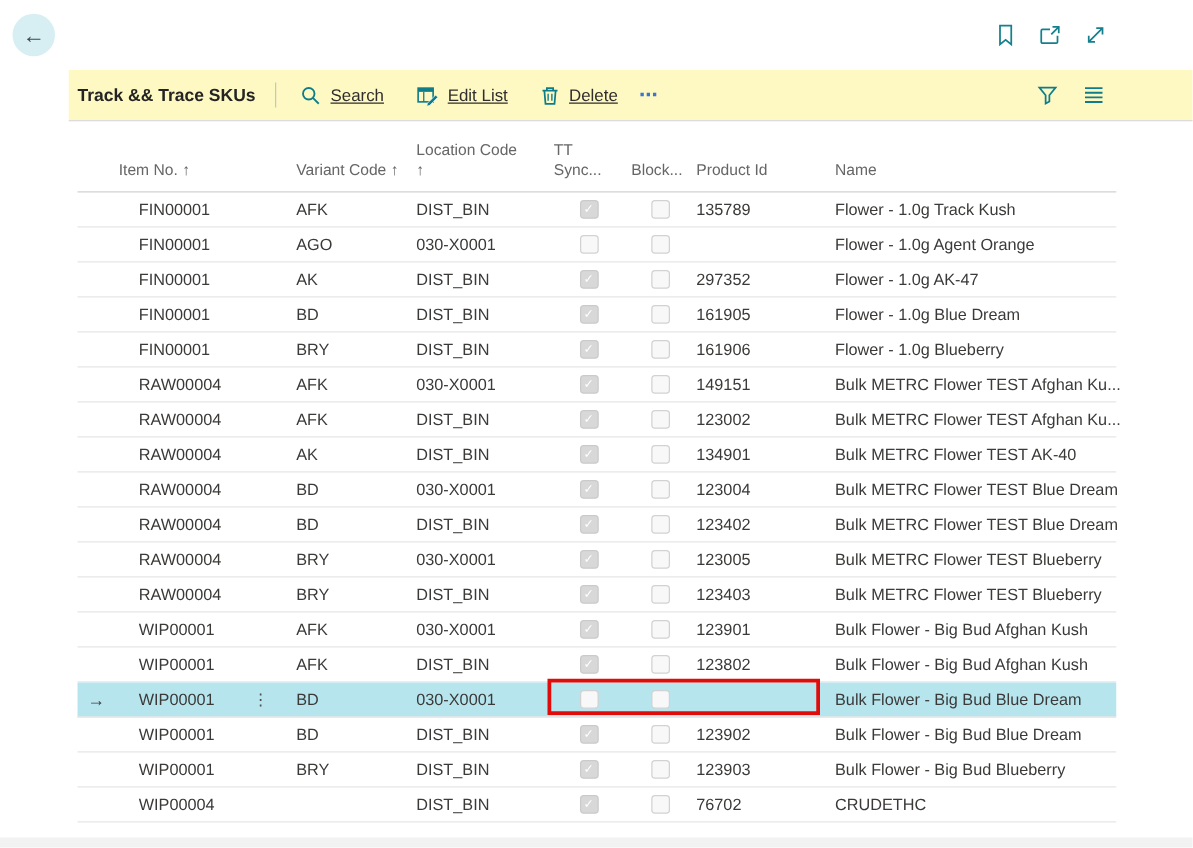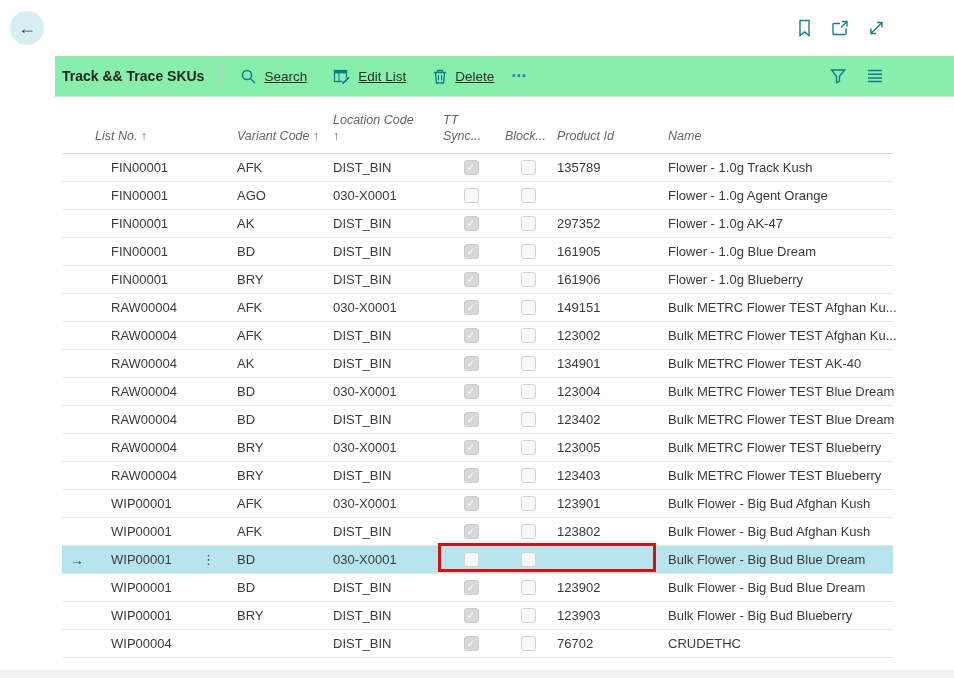--- a/index.html
+++ b/index.html
@@ -18,38 +18,38 @@
   }
   .page-title {
     position:absolute; left:66px; top:50%; transform:translateY(-50%);
     font-size:14px; font-weight:700; letter-spacing:0.5px; color:#3f4d63;margin-top:38px;
   }
   .header-icons { position:absolute; right:68px; top:50%; transform:translateY(-50%); display:flex; gap:17px; }
   .header-icons svg { display:block; cursor:pointer; }
   
   .content { position:absolute; top:56px; left:55px; right:0; bottom:8px; background:#fff; }
   .cmdbar {
-    height:41px; background:#86efac; display:flex; align-items:center;
+    height:41px; background:#fef9c3; display:flex; align-items:center;
     padding-left:7px; border-bottom:1px solid #dcdcdc; font-size:13.5px;
   }
   .cmd-caption { font-size:14px; font-weight:700; color:#242424; padding-right:10px; }
   .cmd-divider { width:1px; height:20px; background:#c6c6c6; margin:0 6px; }
   .cmd-btn { display:flex; align-items:center; gap:7px; padding:0 13px; color:#2f2e2d; cursor:pointer; height:100%;text-decoration:underline; }
   .cmd-btn svg { display:block; }
   .cmd-more { color:#3776d2; font-weight:700; font-size:15px; letter-spacing:2px; cursor:pointer; padding:0 4px; }
   .cmd-right { margin-left:auto; display:flex; align-items:center; gap:19px; margin-right:70px; }
   .cmd-right svg { display:block; cursor:pointer; }
   
   .table { margin-left:7px; width:831px; }
   .thead {
     display:grid; grid-template-columns:30px 142px 96px 110px 62px 52px 111px 228px;
     height:57px; align-items:end; border-bottom:1px solid #d2d2d2;
     color:#666; font-size:12.5px;
   }
-  .thead .hcell { padding:0 3px 9px 3px; line-height:16px;font-style:italic; }
+  .thead .hcell { padding:0 3px 9px 3px; line-height:16px; }
   .thead .hline { display:block; white-space:nowrap; }
   .trow {
     position:relative;
     display:grid; grid-template-columns:30px 142px 96px 110px 62px 52px 111px 228px;
     height:28px; align-items:center; border-bottom:1px solid #e6e6e6;
     font-size:13px; color:#3b3a39;
   }
   .trow.selected { background:#b7e5ee; }
   .cell { padding:0 3px; white-space:nowrap; }
   .cell.gutter { display:flex; justify-content:center; padding:0; font-size:14px; color:#414141; }
@@ -137,21 +137,21 @@
       <svg width="18" height="16" viewBox="0 0 18 16">
         <path d="M2 2.5h14M2 6.2h14M2 9.9h14M2 13.6h14" stroke="#0e7d8a" stroke-width="1.5"></path>
       </svg>
     </span>
   </div>
 
   <div class="table">
     <div class="thead">
       <div class="hcell"></div>
       <div class="hcell">
-        <span class="hline">List No. ↑</span>
+        <span class="hline">Item No. ↑</span>
       </div>
       <div class="hcell">
         <span class="hline">Variant Code ↑</span>
       </div>
       <div class="hcell">
         <span class="hline">Location Code</span>
         <span class="hline">↑</span>
       </div>
       <div class="hcell">
         <span class="hline">TT</span>

